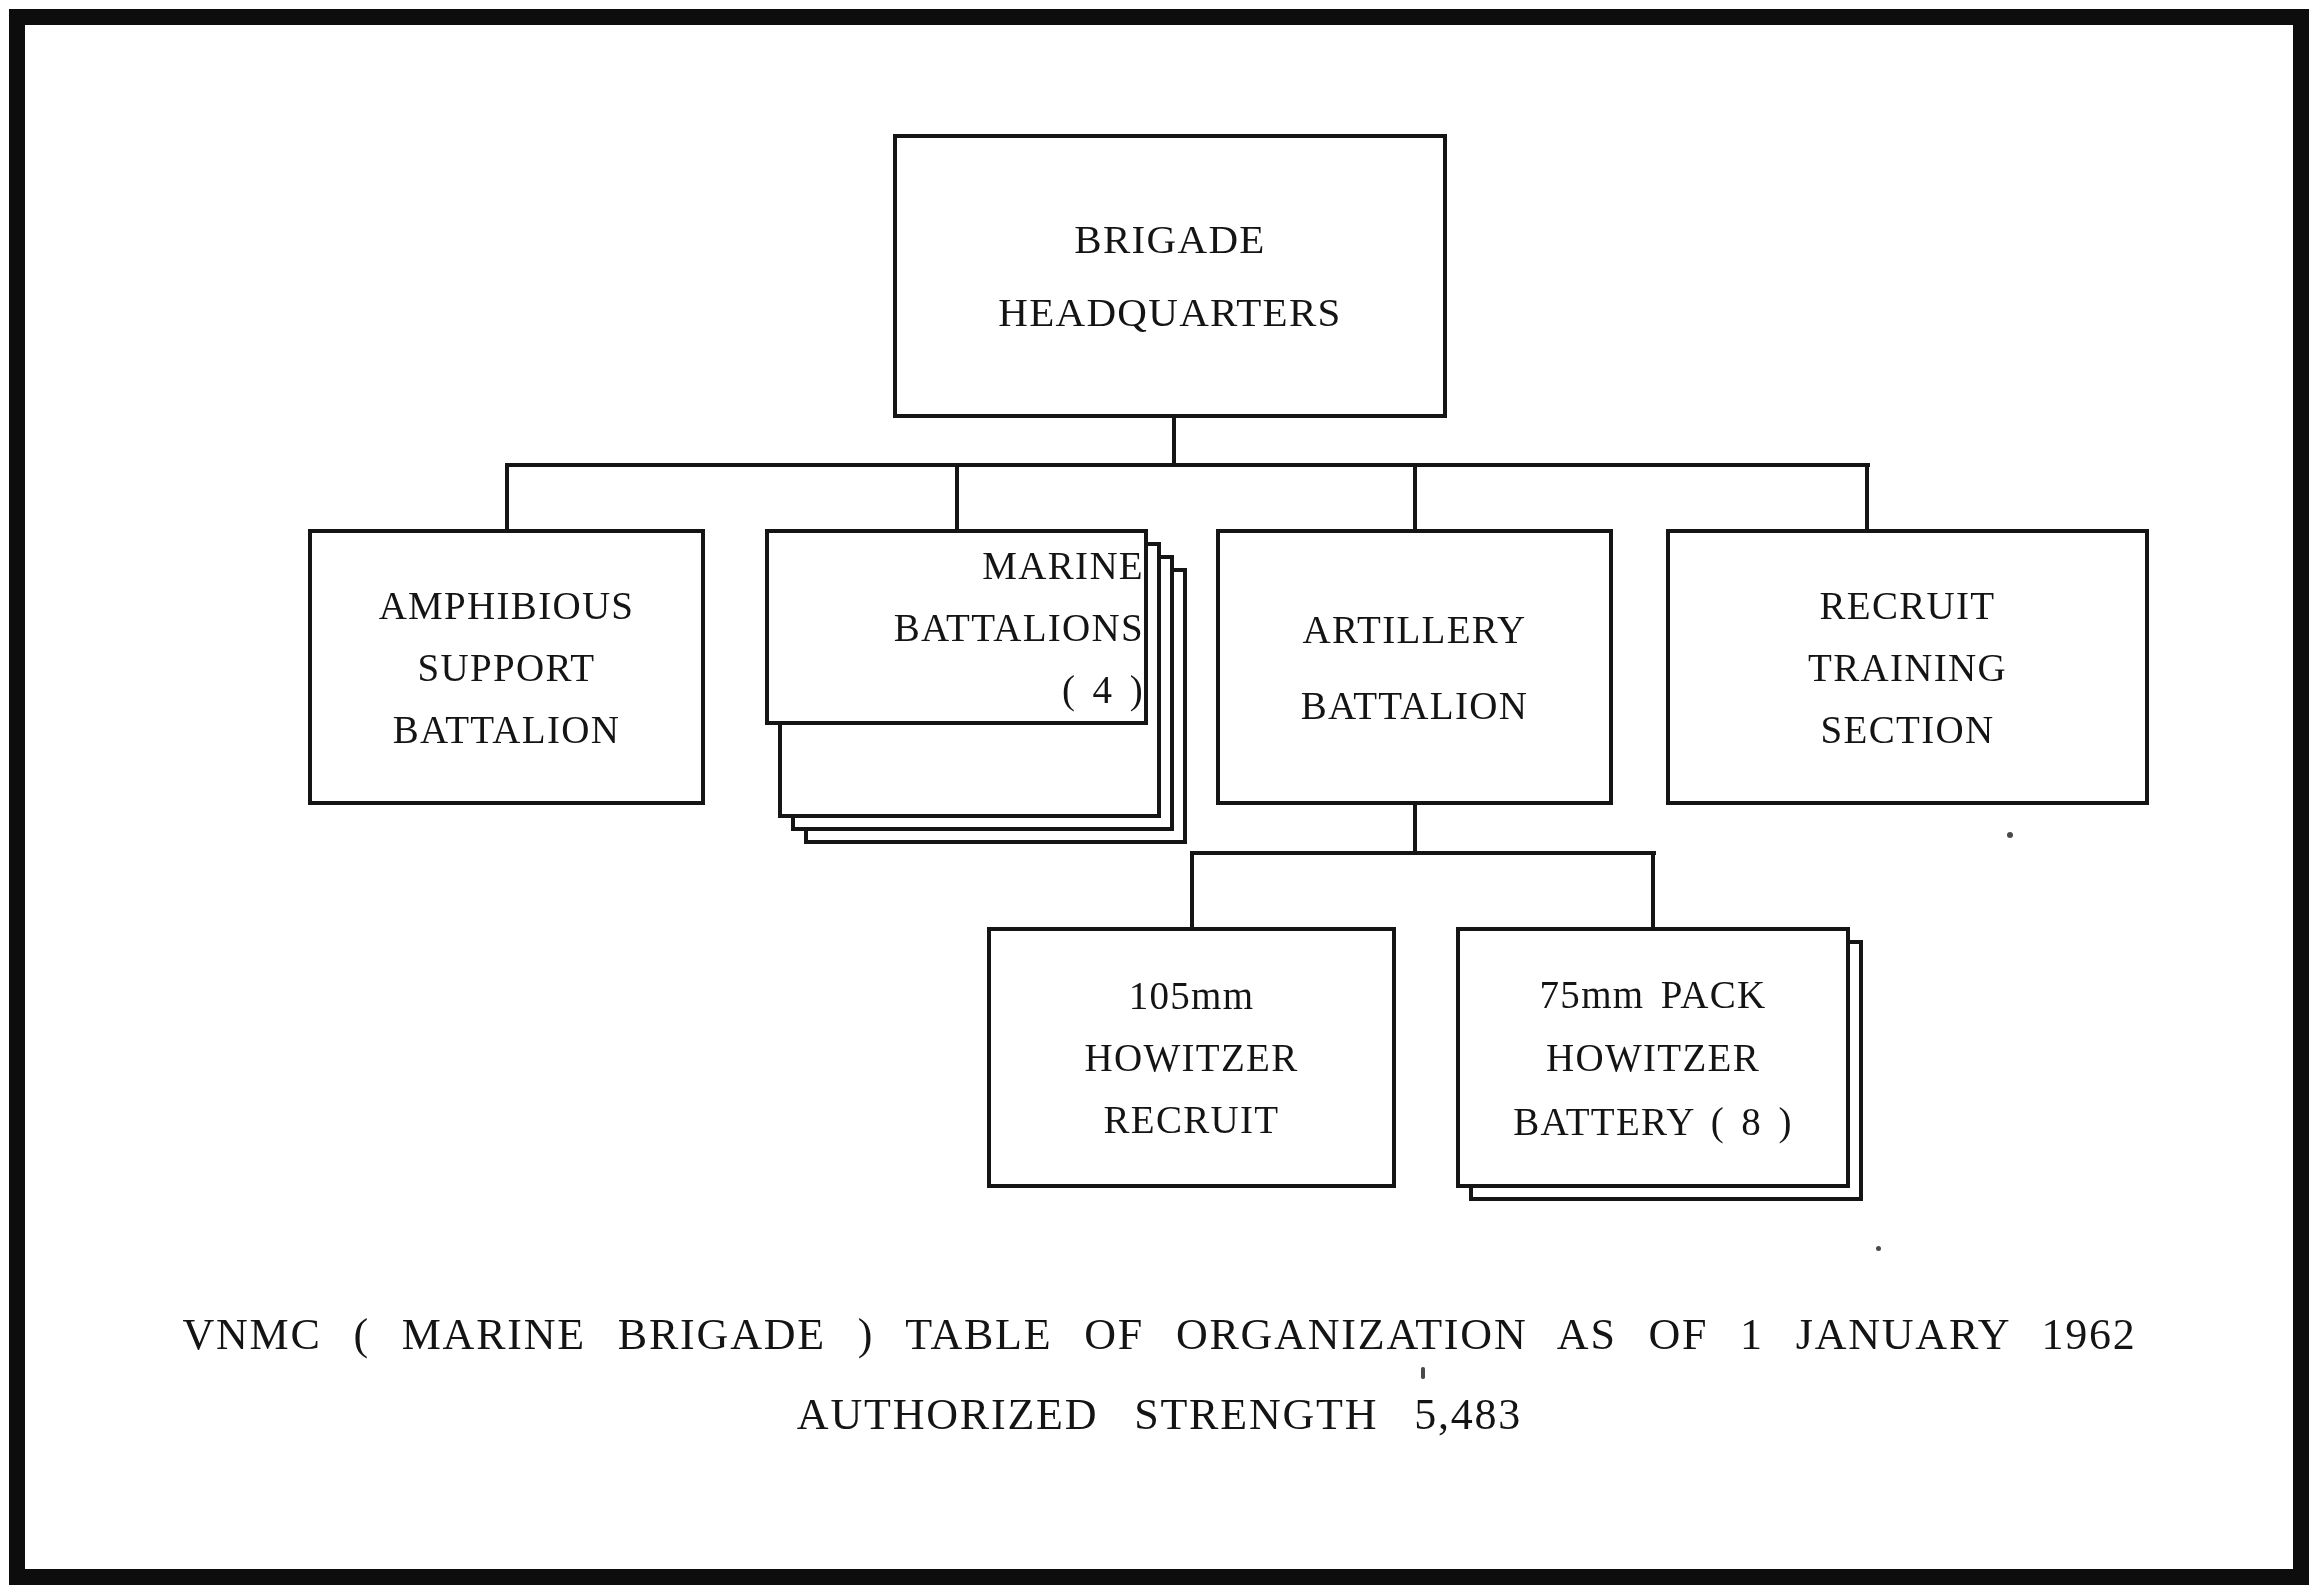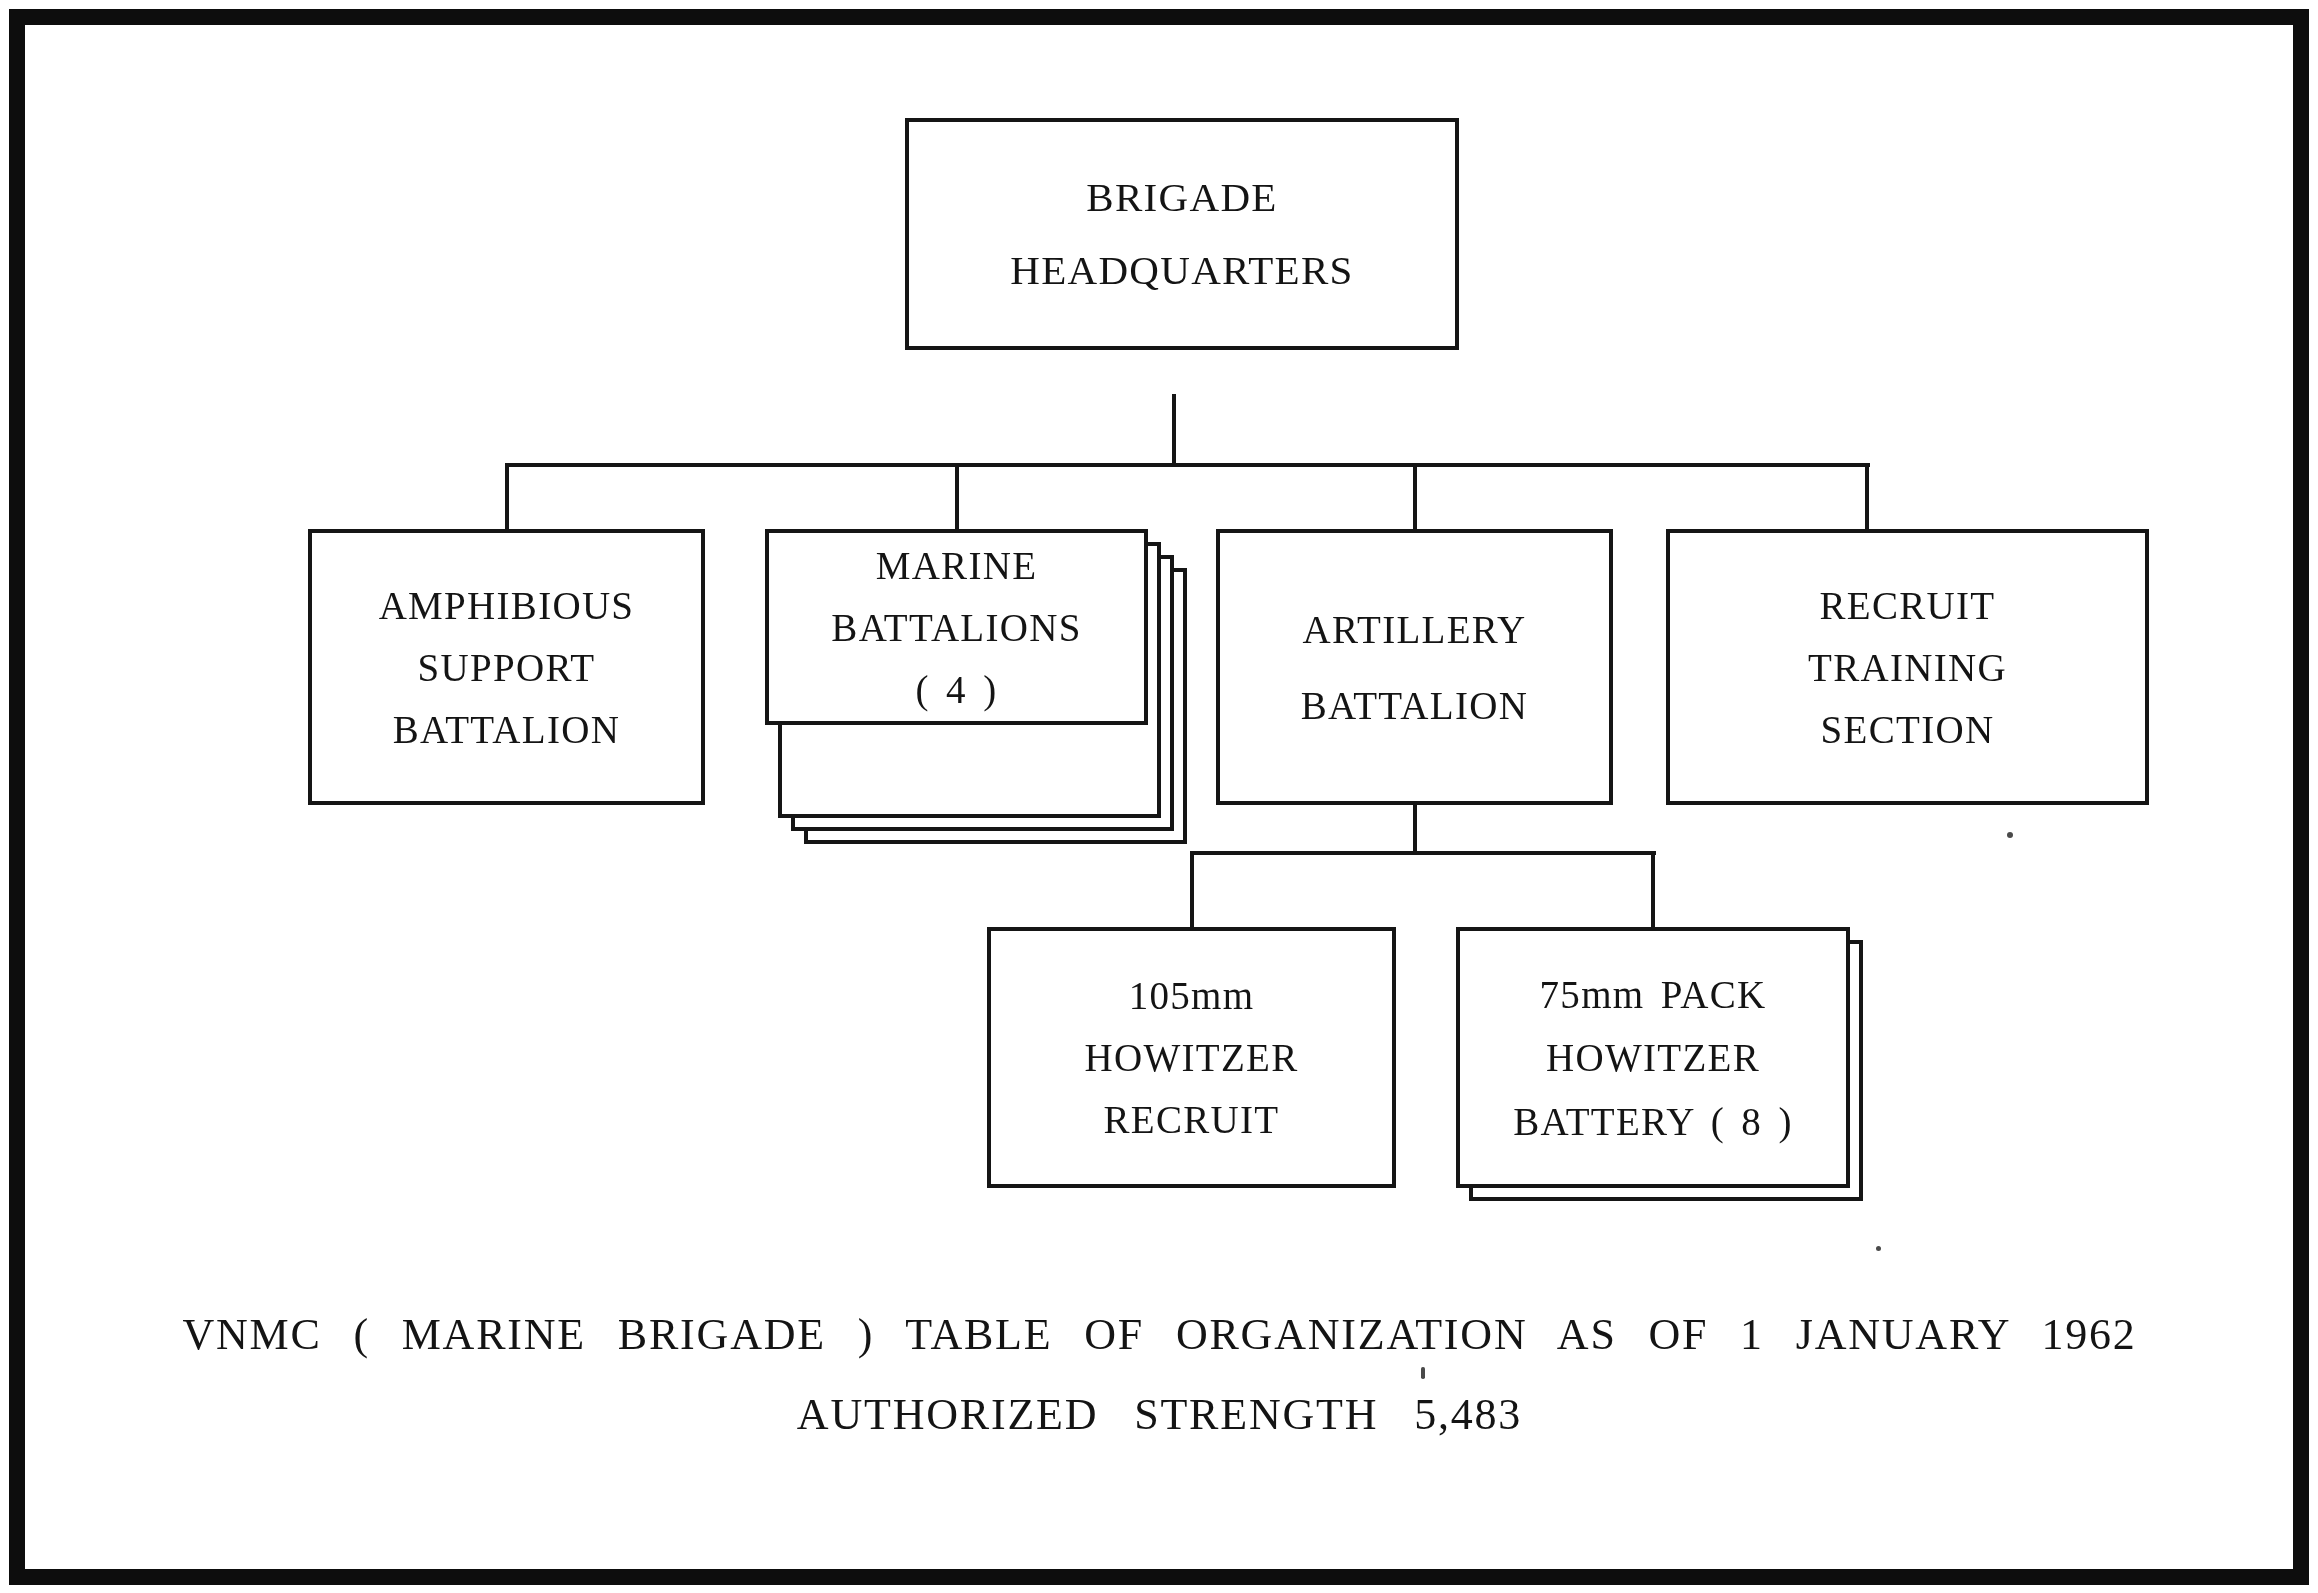--- a/index.html
+++ b/index.html
@@ -88,35 +88,35 @@
   <div class="line" style="left:505px; top:463px; width:1365px; height:4.4px;"></div>
   <div class="line" style="left:505px; top:463px; width:4.4px; height:68px;"></div>
   <div class="line" style="left:955px; top:463px; width:4.4px; height:68px;"></div>
   <div class="line" style="left:1413px; top:463px; width:4.4px; height:68px;"></div>
   <div class="line" style="left:1865px; top:463px; width:4.4px; height:68px;"></div>
   <div class="line" style="left:1413px; top:801px; width:4.4px; height:54px;"></div>
   <div class="line" style="left:1190px; top:851px; width:466px; height:4.4px;"></div>
   <div class="line" style="left:1190px; top:851px; width:4.4px; height:79px;"></div>
   <div class="line" style="left:1651px; top:851px; width:4.4px; height:79px;"></div>
 
-  <div class="node hq" style="left:893px; top:118px; width:554px; height:232px;margin-left:12px;">
+  <div class="node hq" style="left:893px; top:134px; width:554px; height:284px;">
     <span>BRIGADE</span>
     <span>HEADQUARTERS</span>
   </div>
 
   <div class="node" style="left:308px; top:529px; width:397px; height:276px;">
     <span>AMPHIBIOUS</span>
     <span>SUPPORT</span>
     <span>BATTALION</span>
   </div>
 
   <div class="stack-layer" style="left:804px; top:568px; width:383px; height:276px;"></div>
   <div class="stack-layer" style="left:791px; top:555px; width:383px; height:276px;"></div>
   <div class="stack-layer" style="left:778px; top:542px; width:383px; height:276px;"></div>
-  <div class="node" style="left:765px; top:529px; width:383px; height:196px;">
+  <div class="node" style="left:765px; top:529px; width:383px; height:196px;align-items:flex-end;">
     <span>MARINE</span>
     <span>BATTALIONS</span>
     <span>( 4 )</span>
   </div>
 
   <div class="node" style="left:1216px; top:529px; width:397px; height:276px; gap:37px;">
     <span>ARTILLERY</span>
     <span>BATTALION</span>
   </div>
 

